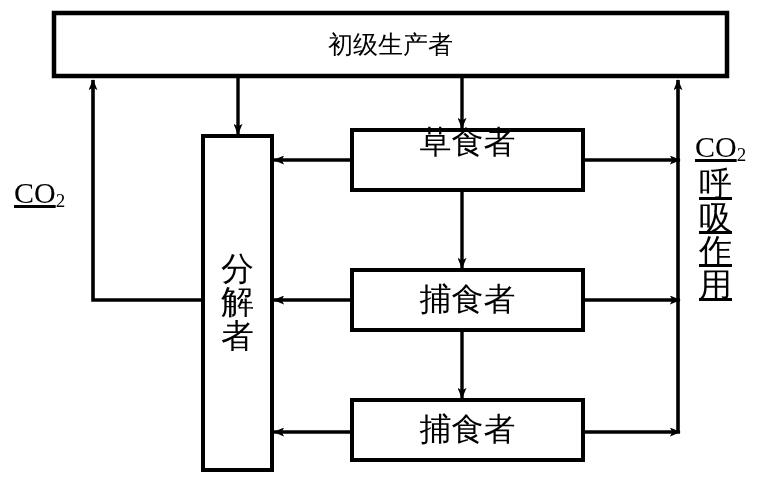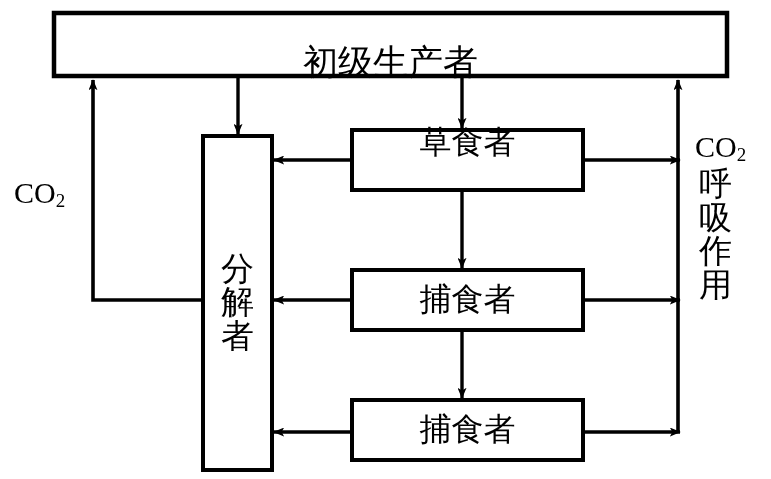--- a/index.html
+++ b/index.html
@@ -30,20 +30,21 @@
     justify-content: center;
     font-family: "Liberation Serif", "DejaVu Serif", serif;
     color: #000000;
     white-space: nowrap;
     pointer-events: none;
   }
   .side-label {
     position: absolute;
     color: #000000;
     font-family: "Liberation Serif", "DejaVu Serif", serif;
+    text-decoration: underline;
   }
   .co2-text {
     font-size: 30px;
     letter-spacing: 0px;
   }
   .co2-text sub {
     font-size: 19px;
     vertical-align: -4px;
   }
   .vert-chars {
@@ -97,21 +98,21 @@
 
     <path d="M 678,432 L 678,80" fill="none" stroke="#000000" stroke-width="3.6" marker-end="url(#arrowhead)"></path>
 
     <line x1="583" y1="160" x2="680" y2="160" stroke="#000000" stroke-width="3.4" marker-end="url(#arrowhead)"></line>
 
     <line x1="583" y1="300" x2="680" y2="300" stroke="#000000" stroke-width="3.4" marker-end="url(#arrowhead)"></line>
 
     <line x1="583" y1="432" x2="680" y2="432" stroke="#000000" stroke-width="3.4" marker-end="url(#arrowhead)"></line>
   </svg>
 
-  <div class="box-label" style="left:54px; top:31px; width:673px; height:63px; font-size:35px;">初级生产者</div>
+  <div class="box-label" style="left:54px; top:13px; width:673px; height:63px; font-size:25px;">初级生产者</div>
 
   <div class="box-label" style="left:203px; top:136px; width:69px; height:334px; font-size:34px;">
     <span class="vert-chars">
       <span>分</span>
       <span>解</span>
       <span>者</span>
     </span>
   </div>
 
   <div class="box-label" style="left:352px; top:113px; width:231px; height:60px; font-size:32px;">草食者</div>

